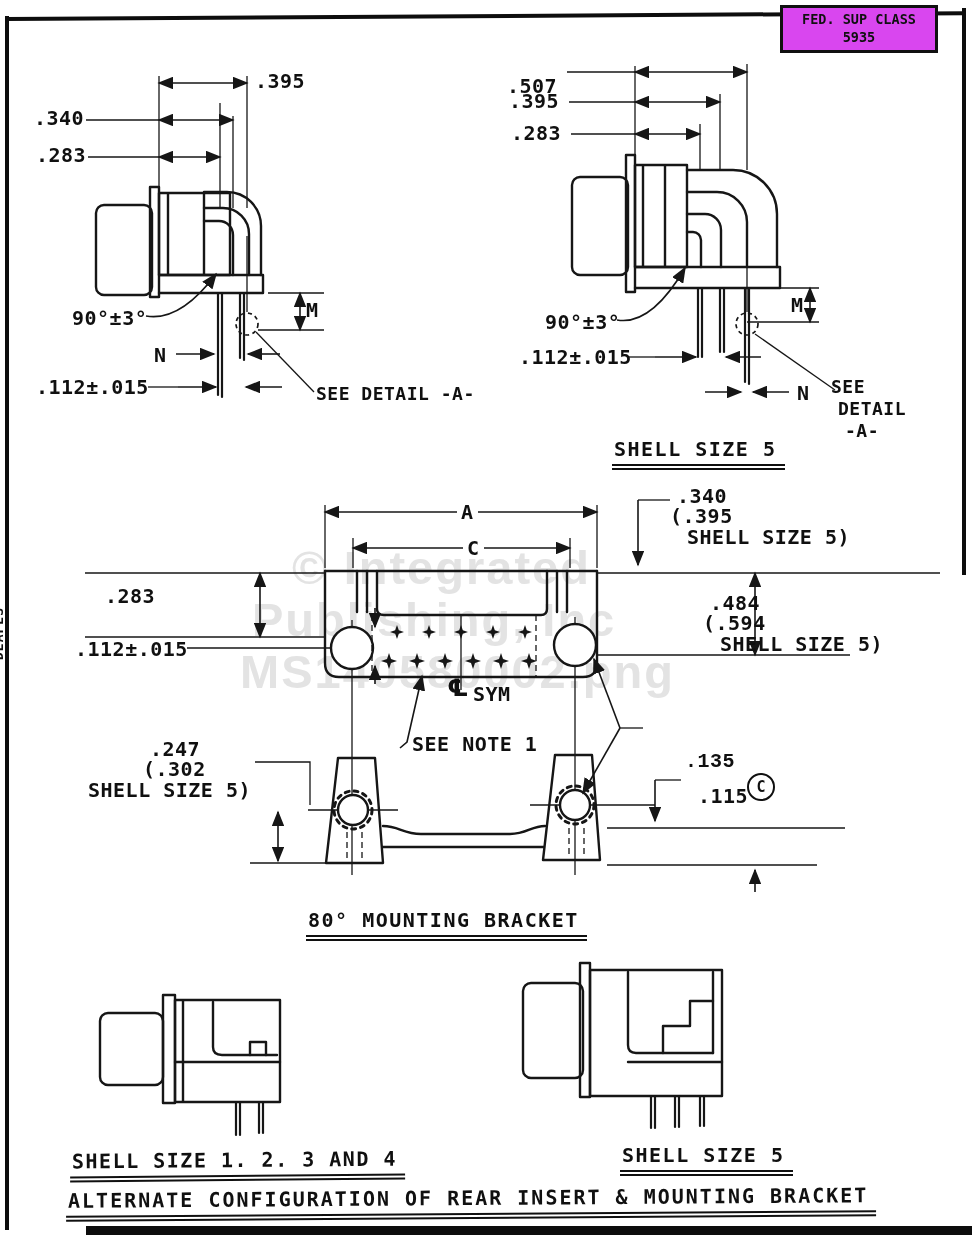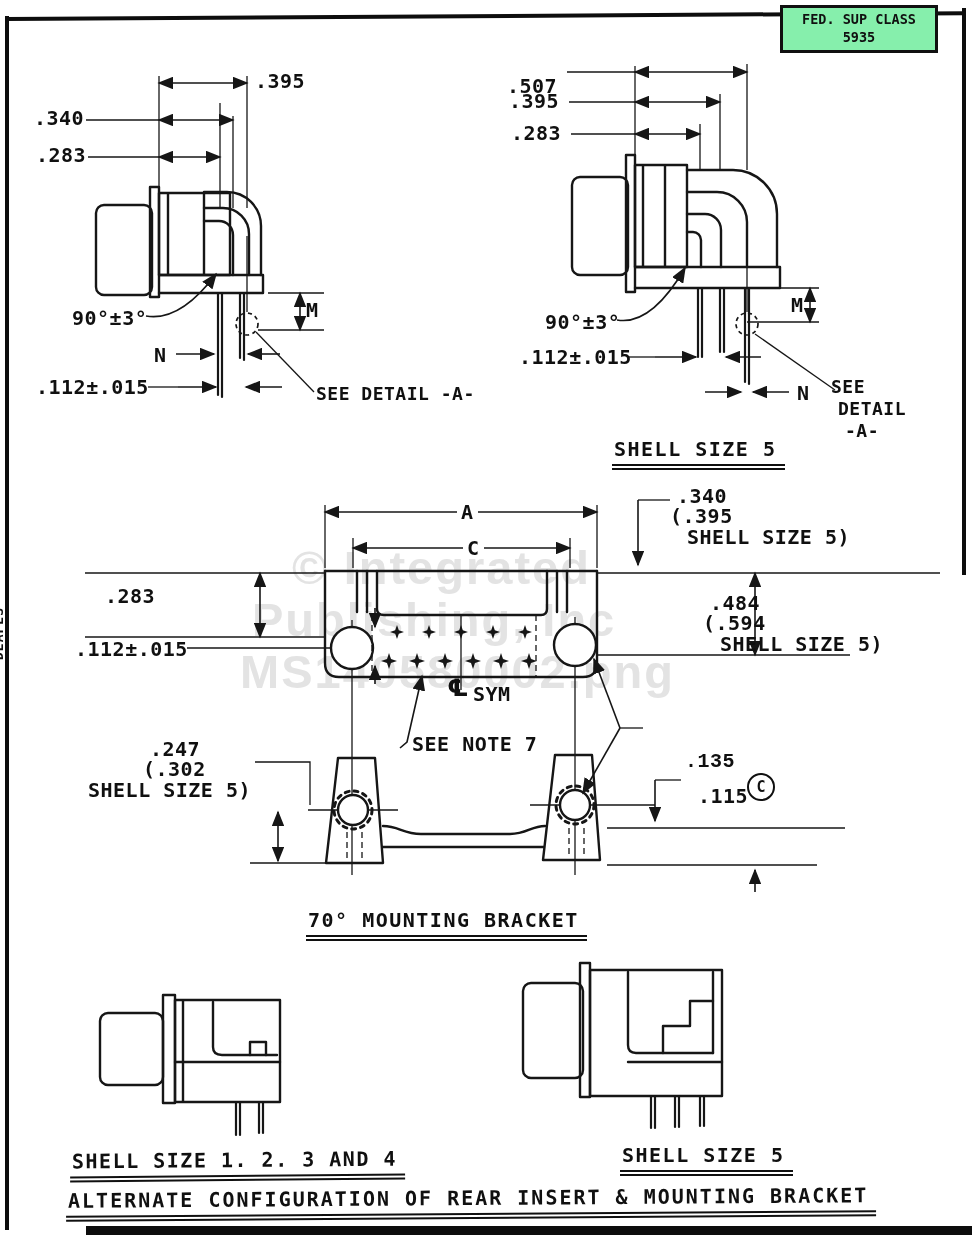--- a/index.html
+++ b/index.html
@@ -19,21 +19,21 @@
   .line2{stroke:#161616;stroke-width:2.4;fill:none;stroke-linejoin:round;stroke-linecap:round;}
   .thin{stroke:#161616;stroke-width:1.3;fill:none;}
   .dim{stroke:#161616;stroke-width:1.6;fill:none;}
   .pin{stroke:#161616;stroke-width:2.2;fill:none;stroke-linecap:round;}
   .dash{stroke-dasharray:6 4;}
   .rev-circle{position:absolute;width:24px;height:24px;border:2.5px solid #101010;border-radius:50%;
       display:flex;align-items:center;justify-content:center;font:bold 15px "DejaVu Sans Mono",monospace;}
   .clsym{font-family:"DejaVu Sans",sans-serif;font-size:24px;font-weight:bold;}
   .fedbox{position:absolute;left:780px;top:5px;width:152px;height:42px;border:3px solid #101010;
       display:flex;flex-direction:column;align-items:center;justify-content:center;
-      font:bold 13.5px "DejaVu Sans Mono",monospace;line-height:1.3;background:#86efac;z-index:2;}
+      font:bold 13.5px "DejaVu Sans Mono",monospace;line-height:1.3;background:#d946ef;z-index:2;}
   .edge-label{position:absolute;left:-9px;top:660px;transform:rotate(-90deg);transform-origin:0 0;
       font:bold 13px "DejaVu Sans Mono",monospace;letter-spacing:1px;}
 </style>
 </head>
 <body>
 
 <div id="page">
 
   <div class="wm" style="left:252px;top:592px;">Publishing, Inc</div>
   <div class="wm" style="left:292px;top:540px;">© Integrated</div>
@@ -281,31 +281,31 @@
     <div class="lbl" style="left:622px;top:6px;">.340</div>
     <div class="lbl" style="left:615px;top:26px;">(.395</div>
     <div class="lbl" style="left:632px;top:47px;">SHELL SIZE 5)</div>
     <div class="lbl" style="left:50px;top:106px;">.283</div>
     <div class="lbl" style="left:20px;top:159px;">.112±.015</div>
     <div class="lbl" style="left:655px;top:113px;">.484</div>
     <div class="lbl" style="left:648px;top:133px;">(.594</div>
     <div class="lbl" style="left:665px;top:154px;">SHELL SIZE 5)</div>
     <div class="lbl clsym" style="left:392px;top:196px;">℄</div>
     <div class="lbl" style="left:418px;top:204px;">SYM</div>
-    <div class="lbl" style="left:357px;top:254px;">SEE NOTE 7</div>
+    <div class="lbl" style="left:357px;top:254px;">SEE NOTE 1</div>
     <div class="lbl" style="left:95px;top:259px;">.247</div>
     <div class="lbl" style="left:88px;top:279px;">(.302</div>
     <div class="lbl" style="left:33px;top:300px;">SHELL SIZE 5)</div>
     <div class="lbl" style="left:630px;top:272px;font-family:Liberation Mono, monospace;">.135</div>
     <div class="lbl" style="left:627px;top:306px;margin-left:16px;">.115</div>
     <div class="rev-circle" style="left:692px;top:293px;">
       <span>C</span>
     </div>
   </div>
-  <div class="cap" style="left:306px;top:908px;">70° MOUNTING BRACKET</div>
+  <div class="cap" style="left:306px;top:908px;">80° MOUNTING BRACKET</div>
 
   <div class="fig" style="left:80px;top:950px;width:250px;height:200px;z-index:1;">
     <svg width="250" height="200" viewBox="0 0 250 200">
       <g class="line2">
         <rect x="20" y="63" width="63" height="72" rx="8"></rect>
         <rect x="83" y="45" width="12" height="108"></rect>
         <rect x="95" y="50" width="105" height="102"></rect>
         <path d="M103,51 V151"></path>
         <path d="M133,52 V97 Q133,105 142,105 H197"></path>
         <path d="M170,105 V92 H186 V105"></path>

